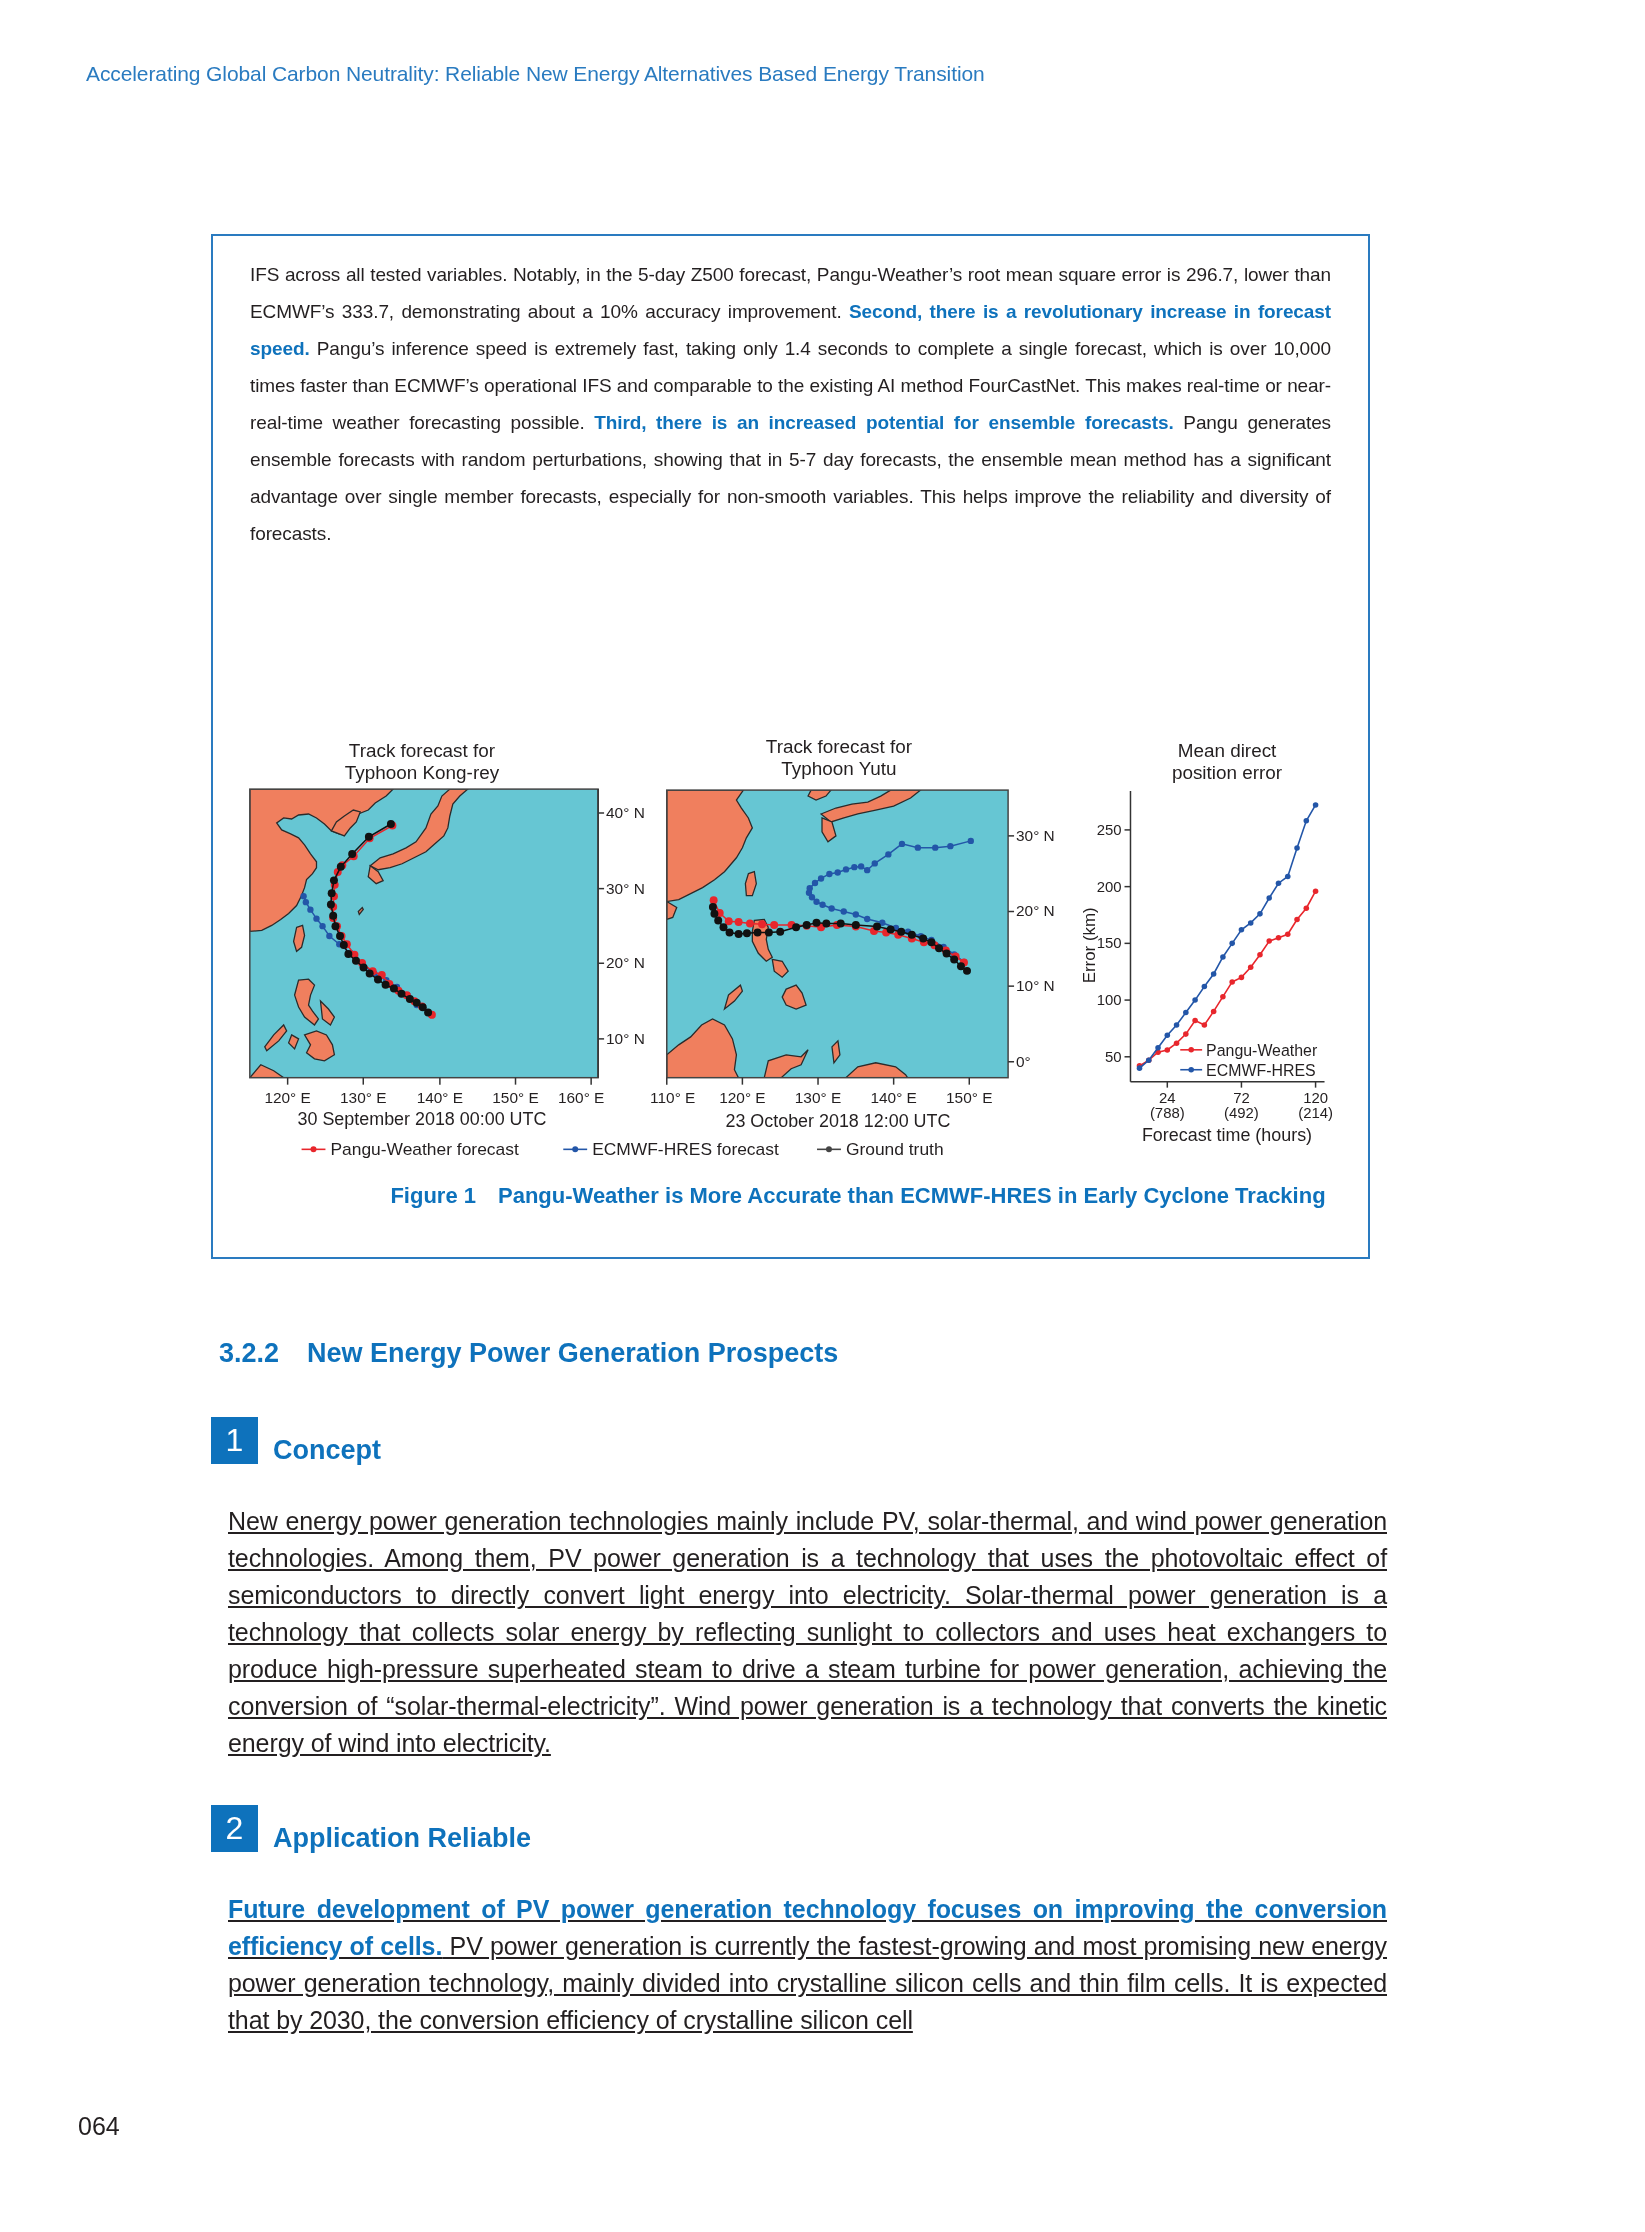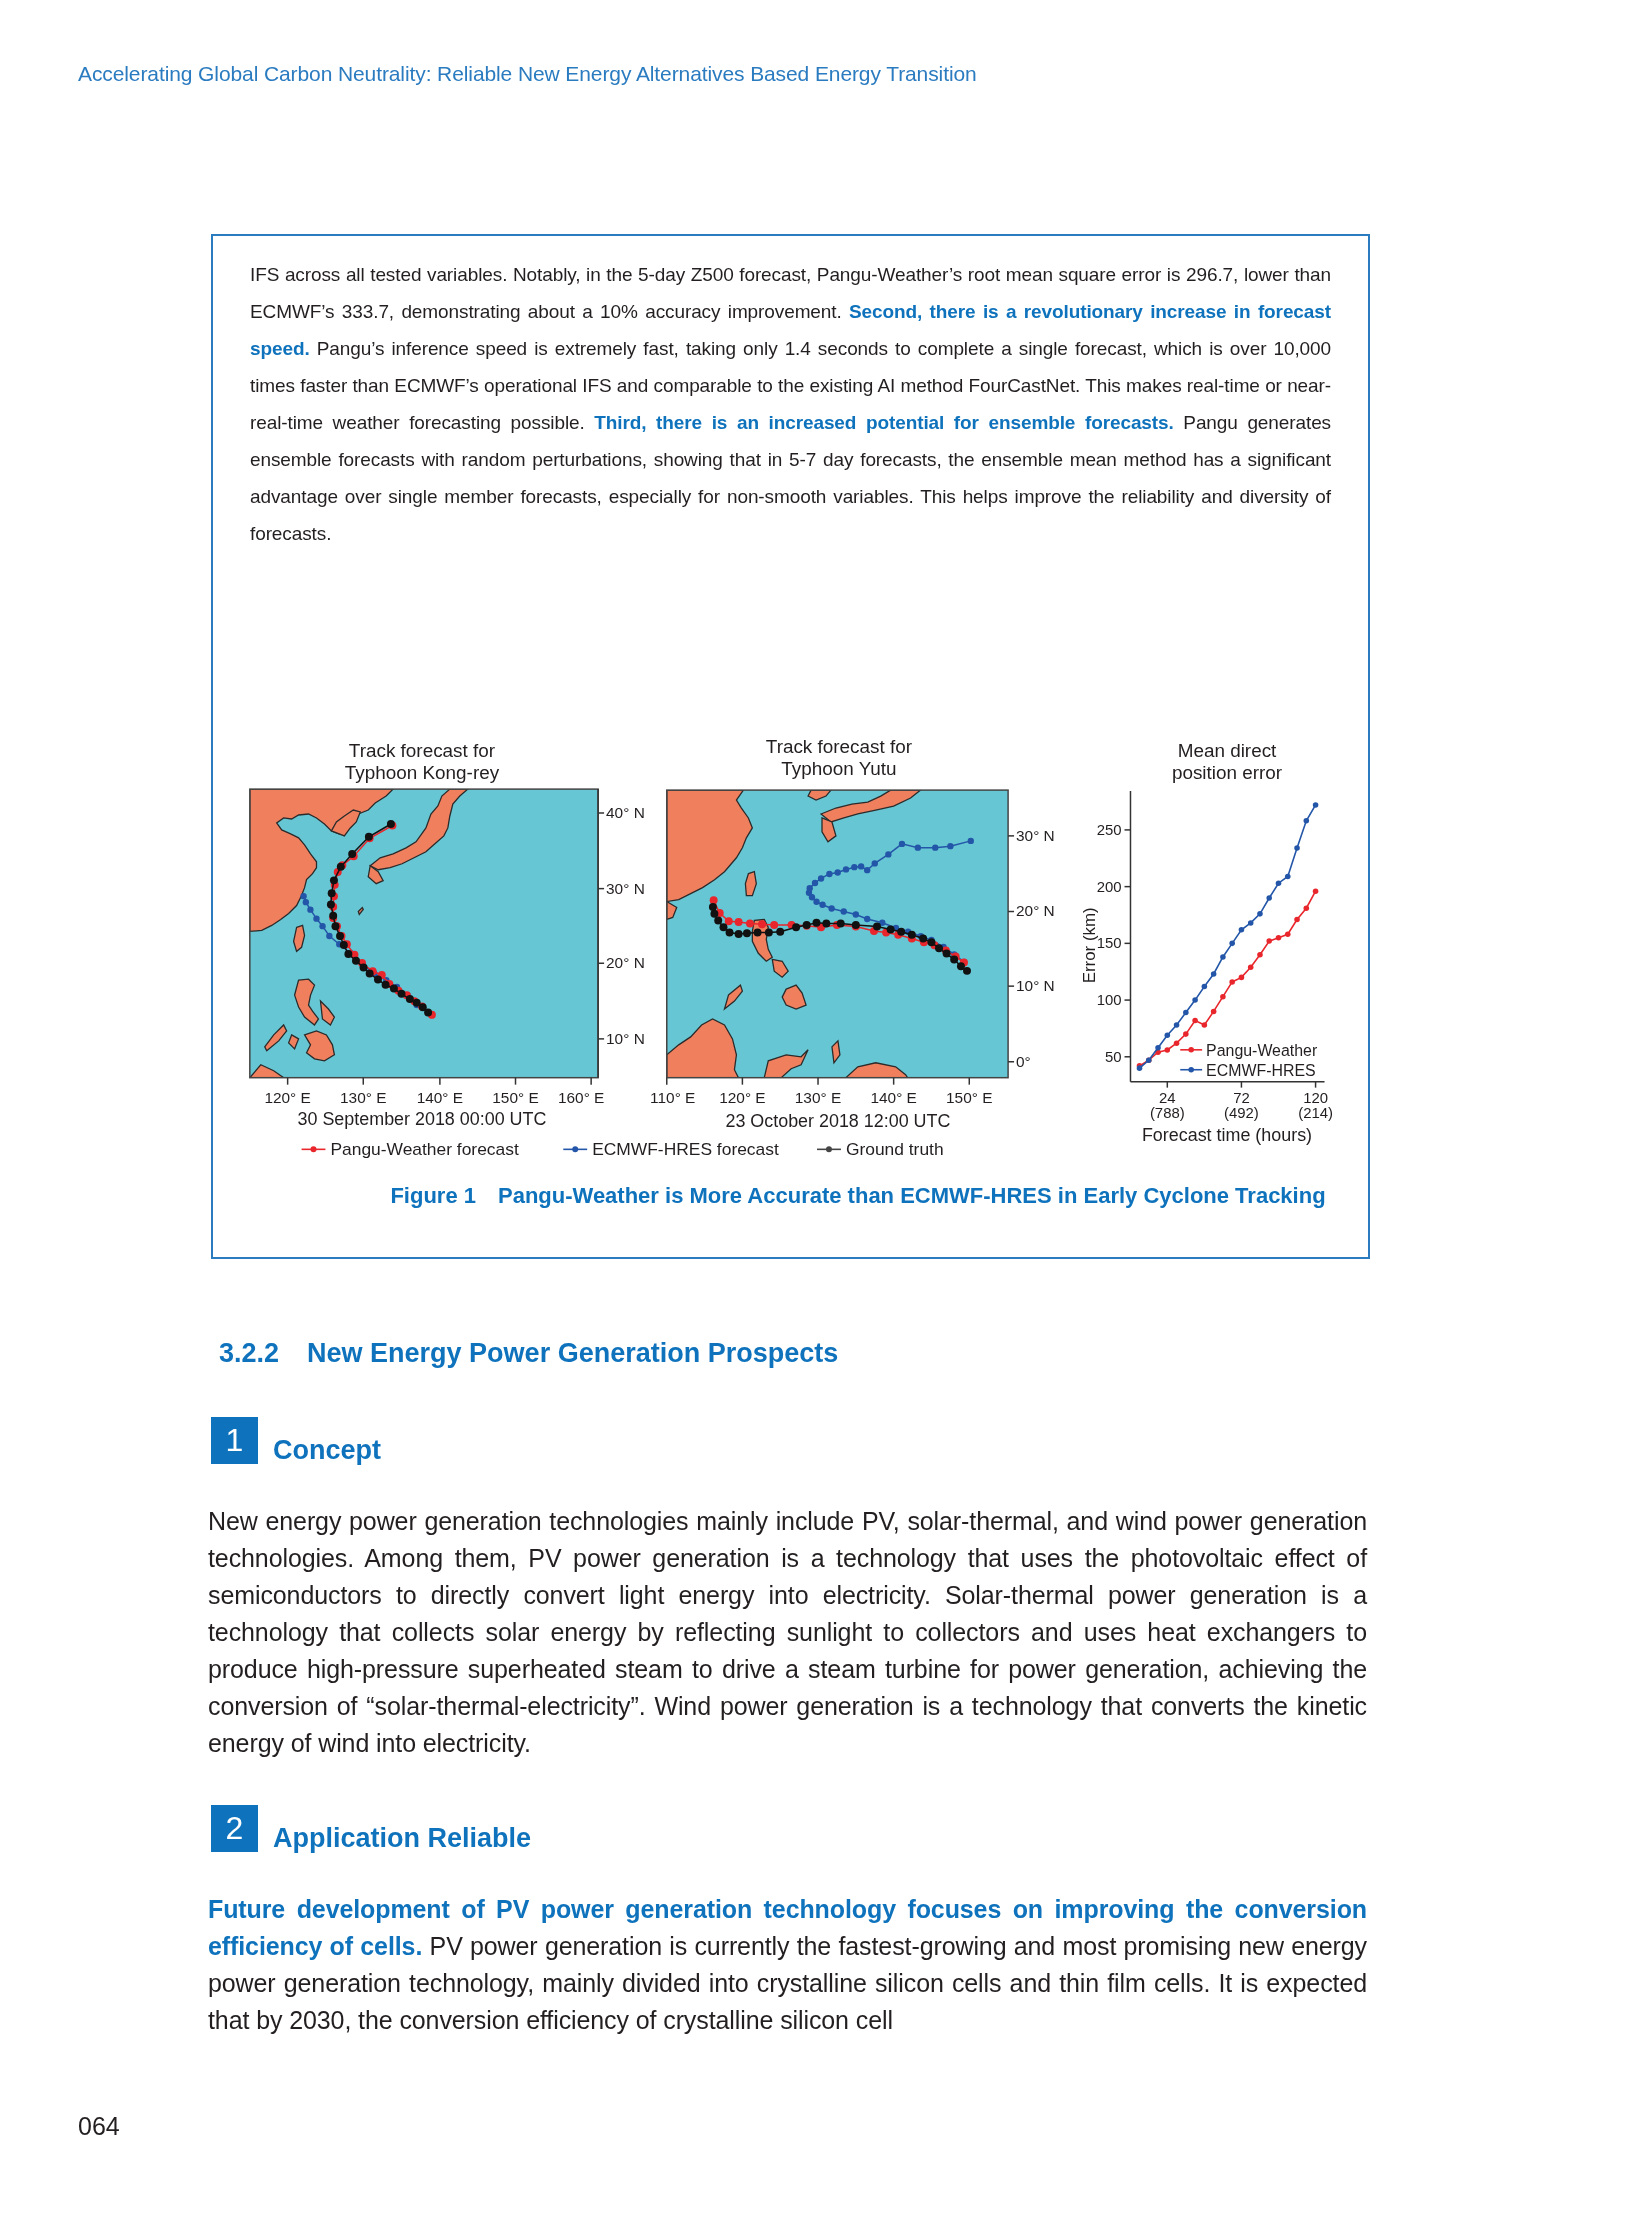--- a/index.html
+++ b/index.html
@@ -1,36 +1,36 @@
 <!DOCTYPE html>
 <html><head>
 <meta charset="utf-8">
 <style>
   html, body { margin: 0; padding: 0; background: #ffffff; }
   body { width: 1646px; height: 2233px; position: relative; overflow: hidden;
          font-family: "Liberation Sans", sans-serif; color: #231f20; }
-  .running-header { position: absolute; left: 78px; top: 62px; font-size: 21px; color: #2a7bc0; letter-spacing: -0.1px; }
+  .running-header { position: absolute; left: 86px; top: 62px; font-size: 21px; color: #2a7bc0; letter-spacing: -0.1px; }
   .box { position: absolute; left: 211px; top: 234px; width: 1159px; height: 1025px;
          border: 2px solid #2a7bc0; box-sizing: border-box; }
   .box-text { position: absolute; left: 250px; top: 256px; width: 1081px; font-size: 19px; line-height: 37px;
               text-align: justify; color: #231f20; letter-spacing: -0.1px; }
   .hl { color: #0e72bc; font-weight: bold; }
   .fig { position: absolute; left: 0; top: 0; width: 1646px; height: 2233px; pointer-events: none; }
   .fig text { font-family: "Liberation Sans", sans-serif; fill: #231f20; }
   .caption { position: absolute; left: 211px; width: 1294px; top: 1183px; text-align: center; font-size: 22px;
              font-weight: bold; color: #0e72bc; }
   .caption .num { margin-right: 22px; }
   .sec-title { position: absolute; left: 211px; top: 1338px; font-size: 27px; font-weight: bold; color: #0e72bc; }
   .sec-title .num { margin-right: 28px; margin-left: 8px; }
   .sub { position: absolute; left: 211px; display: flex; align-items: center; }
   .sub .badge { width: 47px; height: 47px; background: #0e72bc; color: #fff; font-size: 32px; font-weight: normal;
                 display: flex; align-items: center; justify-content: center; }
   .sub .label { font-size: 27px; font-weight: bold; color: #0e72bc; margin-left: 15px; margin-top: 20px; }
-  .para { position: absolute; left: 208px; width: 1159px; font-size: 25px; line-height: 37px; text-align: justify;
-          color: #231f20; letter-spacing: -0.1px; }
+  .para { position: absolute; left: 228px; width: 1159px; font-size: 25px; line-height: 37px; text-align: justify;
+          color: #231f20; letter-spacing: -0.1px; text-decoration: underline; }
   .page-num { position: absolute; left: 78px; top: 2112px; font-size: 25px; color: #231f20; font-family: Liberation Sans, sans-serif; }
 </style>
 </head>
 <body>
 
 <div class="running-header">Accelerating Global Carbon Neutrality: Reliable New Energy Alternatives Based Energy Transition</div>
 
 <div class="box"></div>
 
 <div class="box-text">

